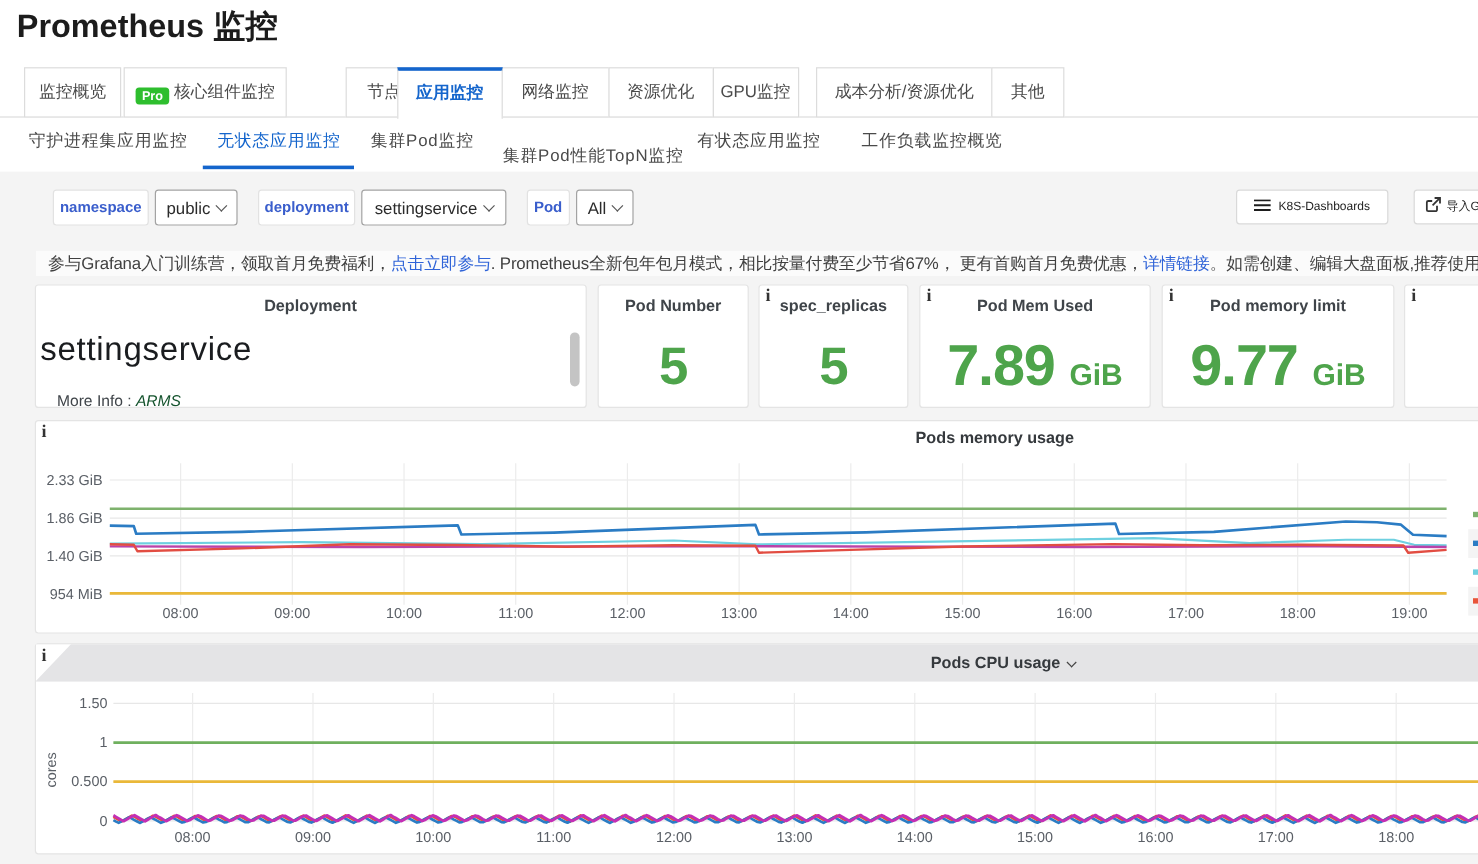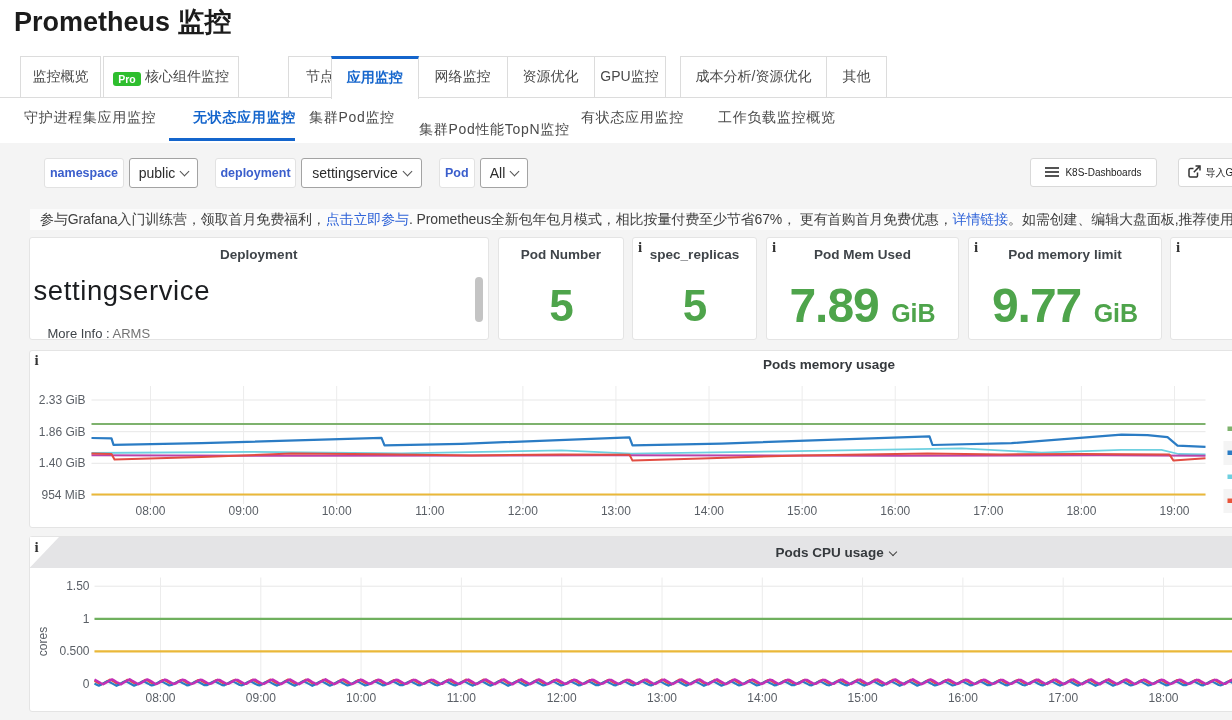--- a/index.html
+++ b/index.html
@@ -10,21 +10,21 @@
 
 #tabs1 { left:0; top:56px; width:1232px; height:41.5px; border-bottom:1px solid #dcdcdc; }
 .t1 { position:absolute; top:0; height:41.5px; border:1px solid #dcdcdc; background:#fff;
   font-size:14px; color:#4a4a4a; text-align:center; line-height:39px; }
 .t1.act { border-bottom:none; border-top:3px solid #1465cc; color:#1465cc; font-weight:bold;
   height:42.5px; z-index:3; line-height:36px; }
 .pro { display:inline-block; background:#2ebe2e; color:#fff; font-size:10.5px; font-weight:bold;
   border-radius:3px; width:28px; height:14px; line-height:14px; text-align:center; vertical-align:-1.5px; }
 
 .t2 { position:absolute; top:107px; height:20px; font-size:14px; color:#4a4a4a; line-height:20px; letter-spacing:0.7px; }
-.t2.act { color:#1465cc; font-weight:bold;margin-left:12px; }
+.t2.act { color:#1465cc; font-weight:normal; }
 #underline2 { left:169px; top:138px; width:126px; height:2.5px; background:#1465cc; }
 
 #content { left:0; top:143px; width:1232px; height:577px; background:#f4f4f4; }
 .fbox { position:absolute; top:157.5px; height:30px; background:#fff; border-radius:3px;
   font-size:13.5px; text-align:center; }
 .flabel { border:1px solid #e2e2e2; color:#3a5ecc; line-height:28px; font-weight:bold; font-size:12.5px; }
 .fsel { border:1px solid #a3a3a3; color:#2b2b2b; font-size:14px; line-height:28px; }
 .chev { display:inline-block; width:7px; height:7px; border-right:1.6px solid #555;
   border-bottom:1.6px solid #555; transform:rotate(45deg); vertical-align:2.5px; margin-left:6px; }
 .btn { position:absolute; top:157.5px; height:29px; background:#fff; border:1px solid #d9d9d9;
@@ -85,21 +85,21 @@
       <path d="M7.5 1h4.5v4.5" fill="none" stroke="#333" stroke-width="1.5"></path>
       <path d="M11.6 1.4L5.8 7.2" stroke="#333" stroke-width="1.5"></path>
     </svg>导入Grafana</div>
 
 <div class="abs" id="banner"><span style="margin-left:10px;">参与Grafana入门训练营，领取首月免费福利，<a>点击立即参与</a>. Prometheus全新包年包月模式，相比按量付费至少节省67%， 更有首购首月免费优惠，<a>详情链接</a>。如需创建、编辑大盘面板,推荐使用</span></div>
 
 <div class="panel stat" style="left:28.5px;width:460.5px;">
   <div class="ptitle">Deployment</div>
   <div style="position:absolute;left:4px;top:37px;font-size:27.5px;letter-spacing:0.6px;color:#1a1c1f;">settingservice</div>
   <div style="position:absolute;left:445px;top:39px;width:8px;height:45px;background:#c4c4c4;border-radius:4px;"></div>
-  <div style="position:absolute;left:18px;top:88px;font-size:13px;color:#3f4449;">More Info : <a style="color:#737373;text-decoration:none;">ARMS</a></div>
+  <div style="position:absolute;left:18px;top:88px;font-size:13px;color:#3f4449;">More Info : <a style="color:#14532d;text-decoration:none;font-style:italic;">ARMS</a></div>
 </div>
 <div class="panel stat" style="left:498px;width:126px;">
   <div class="ptitle">Pod Number</div>
   <div class="pvalue" style="top:43px;font-size:44px;">5</div>
 </div>
 <div class="panel stat" style="left:632px;width:125px;">
   <div class="info-i">i</div>
   <div class="ptitle">spec_replicas</div>
   <div class="pvalue" style="top:43px;font-size:44px;">5</div>
 </div>

